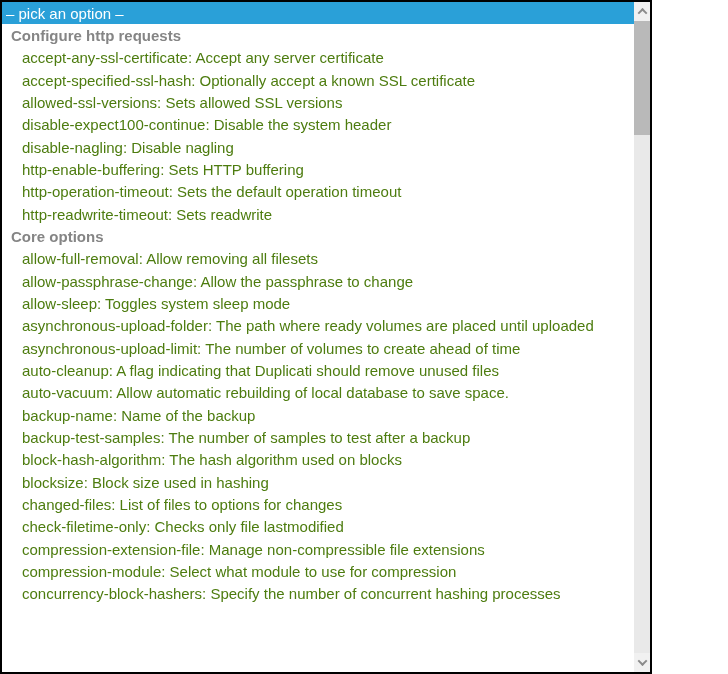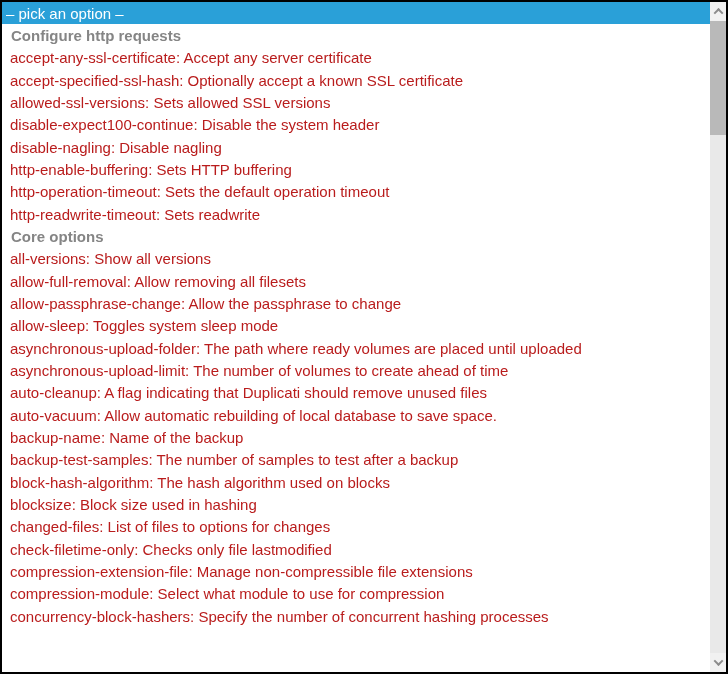--- a/index.html
+++ b/index.html
@@ -1,39 +1,39 @@
 <!DOCTYPE html>
 <html><head>
 <meta charset="utf-8">
 <style>
   * { margin:0; padding:0; box-sizing:border-box; }
   html,body { background:#ffffff; }
   body { font-family:"Liberation Sans","DejaVu Sans",sans-serif; }
 
   .window {
     position:relative;
-    width:728px; height:674px;
+    width:652px; height:674px;
     background:#ffffff;
     border:2px solid #000000;
     overflow:hidden;
   }
 
   .list {
     position:absolute;
     top:0; left:0; right:16px; bottom:0;
     overflow:hidden;
   }
 
   .row {
     height:22.33px;
     display:flex;
     align-items:center;
     font-size:15px;
-    color:#b91c1c;
-    padding-left:8px;
+    color:#4d7c0f;
+    padding-left:20px;
     white-space:nowrap;
     overflow:hidden;
     cursor:default;
   }
   .row.group {
     padding-left:9px;
     font-weight:bold;
     color:#858585;
   }
   .row.selected {
@@ -84,21 +84,20 @@
     <div class="row">accept-any-ssl-certificate: Accept any server certificate</div>
     <div class="row">accept-specified-ssl-hash: Optionally accept a known SSL certificate</div>
     <div class="row">allowed-ssl-versions: Sets allowed SSL versions</div>
     <div class="row">disable-expect100-continue: Disable the system header</div>
     <div class="row">disable-nagling: Disable nagling</div>
     <div class="row">http-enable-buffering: Sets HTTP buffering</div>
     <div class="row">http-operation-timeout: Sets the default operation timeout</div>
     <div class="row">http-readwrite-timeout: Sets readwrite</div>
 
     <div class="row group">Core options</div>
-    <div class="row">all-versions: Show all versions</div>
     <div class="row">allow-full-removal: Allow removing all filesets</div>
     <div class="row">allow-passphrase-change: Allow the passphrase to change</div>
     <div class="row">allow-sleep: Toggles system sleep mode</div>
     <div class="row">asynchronous-upload-folder: The path where ready volumes are placed until uploaded</div>
     <div class="row">asynchronous-upload-limit: The number of volumes to create ahead of time</div>
     <div class="row">auto-cleanup: A flag indicating that Duplicati should remove unused files</div>
     <div class="row">auto-vacuum: Allow automatic rebuilding of local database to save space.</div>
     <div class="row">backup-name: Name of the backup</div>
     <div class="row">backup-test-samples: The number of samples to test after a backup</div>
     <div class="row">block-hash-algorithm: The hash algorithm used on blocks</div>

